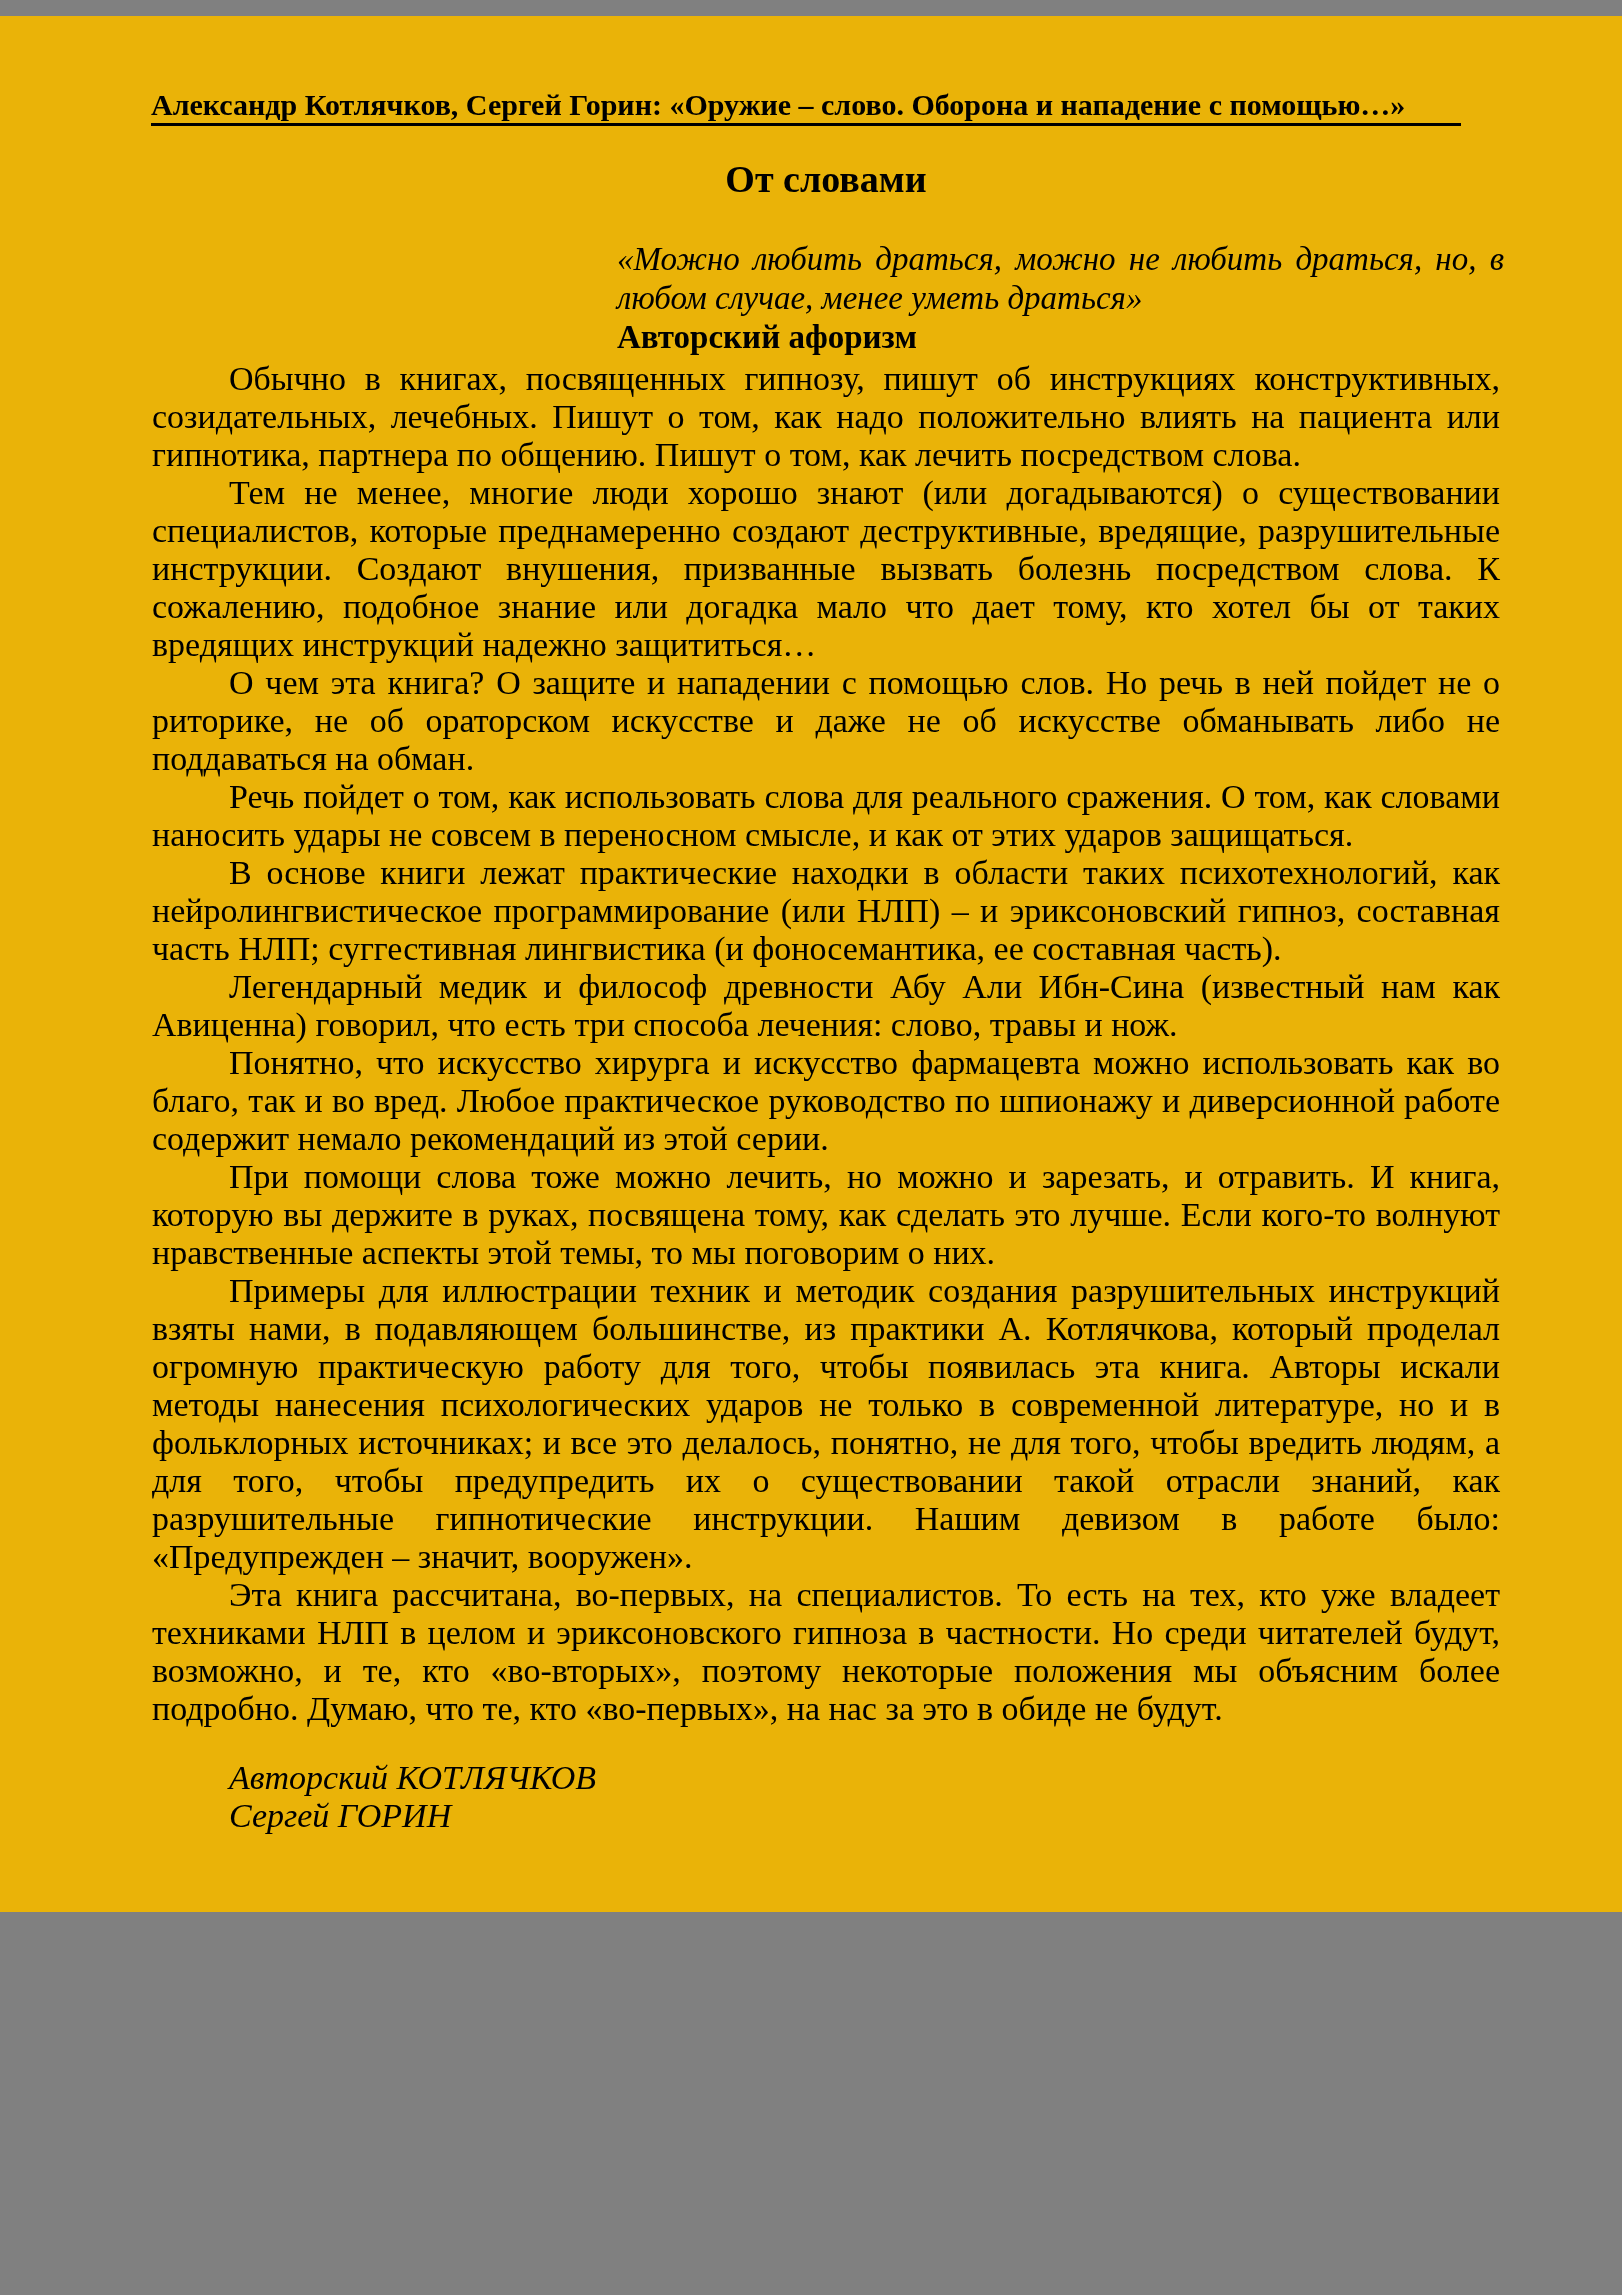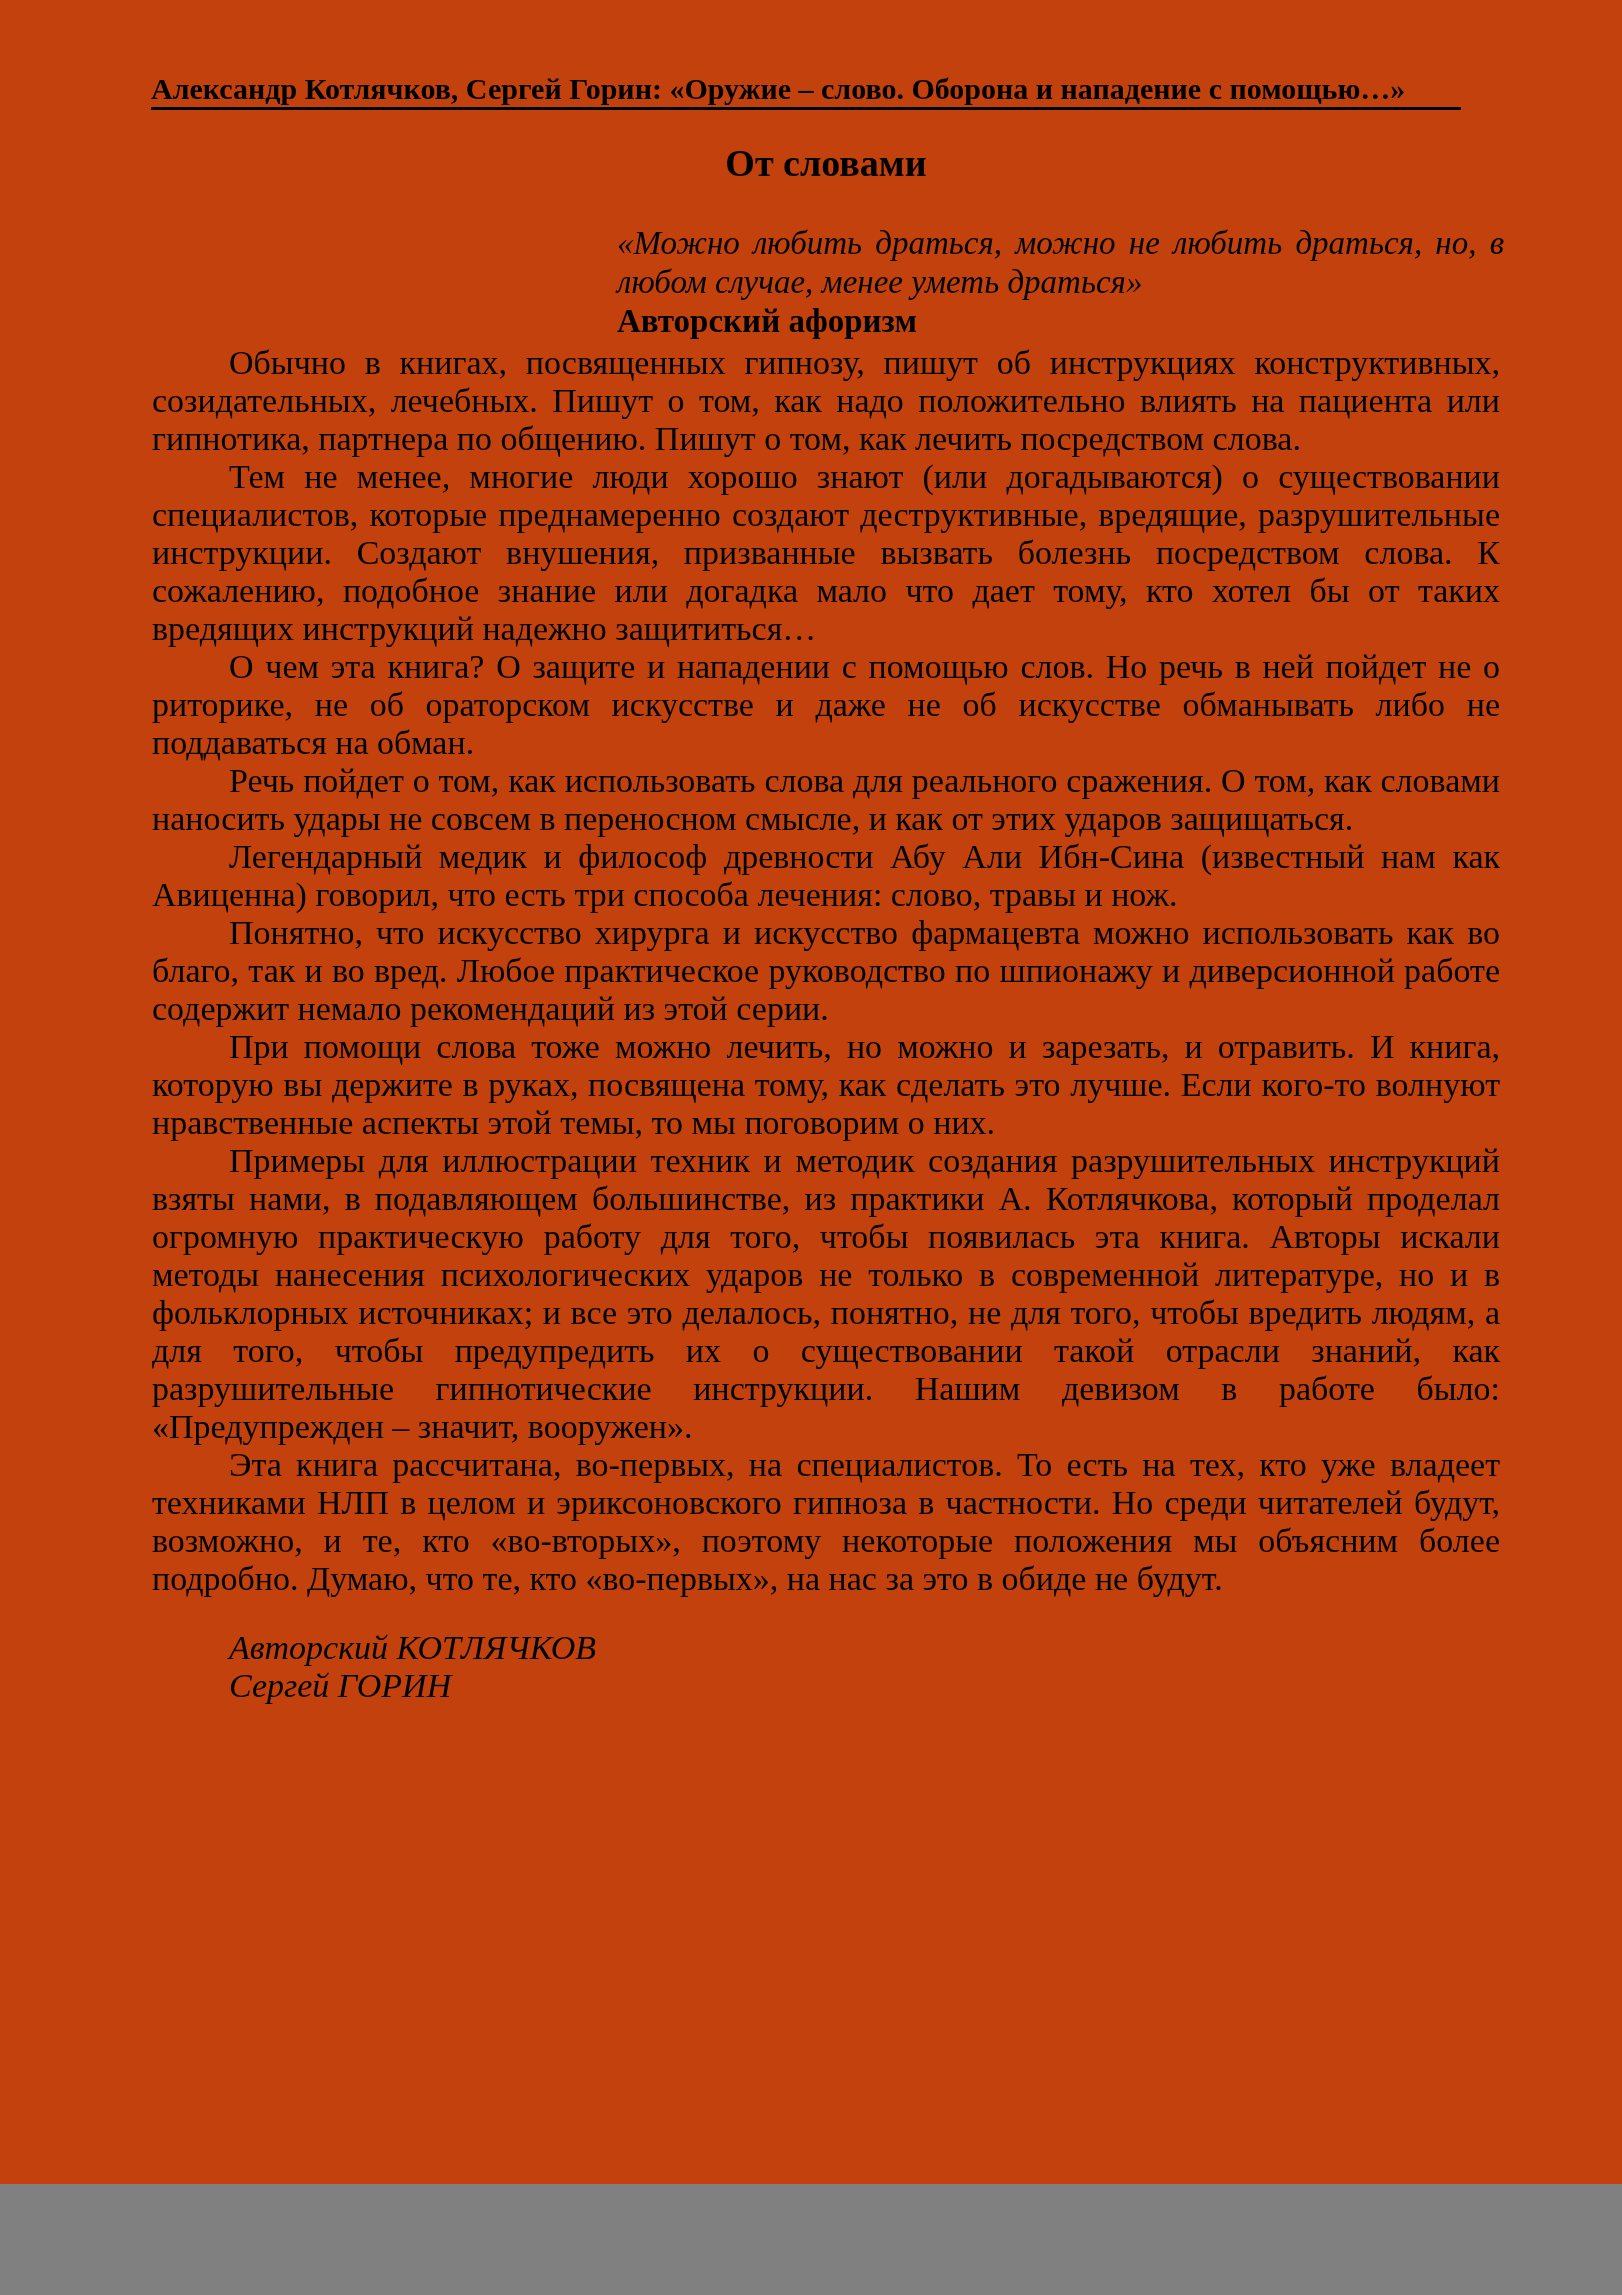--- a/index.html
+++ b/index.html
@@ -1,22 +1,22 @@
 <!DOCTYPE html>
 <html style="font-size:10.5px"><head>
 <meta charset="utf-8">
 <style>
   * { margin: 0; padding: 0; box-sizing: border-box; }
   html, body { background: #808080; }
   .page {
     position: relative;
     width: 1622px;
-    height: 2184px;
-    margin: 0 auto;
-    background: #c2410c;
+    height: 1896px;
+    margin: 16px auto;
+    background: #eab308;
     color: #000000;
     font-family: "Liberation Serif", "DejaVu Serif", serif;
     overflow: hidden;
   }
   .running-header {
     position: absolute;
     left: 151px;
     top: 72px;
     width: 1315px;
     font-size: 30px;
@@ -91,20 +91,21 @@
   <div class="epigraph">
     <div class="epigraph-quote">«Можно любить драться, можно не любить драться, но, в любом случае, менее уметь драться»</div>
     <div class="epigraph-attribution">Авторский афоризм</div>
   </div>
 
   <div class="body-text">
     <p>Обычно в книгах, посвященных гипнозу, пишут об инструкциях конструктивных, созидательных, лечебных. Пишут о том, как надо положительно влиять на пациента или гипнотика, партнера по общению. Пишут о том, как лечить посредством слова.</p>
     <p>Тем не менее, многие люди хорошо знают (или догадываются) о существовании специалистов, которые преднамеренно создают деструктивные, вредящие, разрушительные инструкции. Создают внушения, призванные вызвать болезнь посредством слова. К сожалению, подобное знание или догадка мало что дает тому, кто хотел бы от таких вредящих инструкций надежно защититься…</p>
     <p>О чем эта книга? О защите и нападении с помощью слов. Но речь в ней пойдет не о риторике, не об ораторском искусстве и даже не об искусстве обманывать либо не поддаваться на обман.</p>
     <p>Речь пойдет о том, как использовать слова для реального сражения. О том, как словами наносить удары не совсем в переносном смысле, и как от этих ударов защищаться.</p>
+    <p>В основе книги лежат практические находки в области таких психотехнологий, как нейролингвистическое программирование (или НЛП) – и эриксоновский гипноз, составная часть НЛП; суггестивная лингвистика (и фоносемантика, ее составная часть).</p>
     <p>Легендарный медик и философ древности Абу Али Ибн-Сина (известный нам как Авиценна) говорил, что есть три способа лечения: слово, травы и нож.</p>
     <p>Понятно, что искусство хирурга и искусство фармацевта можно использовать как во благо, так и во вред. Любое практическое руководство по шпионажу и диверсионной работе содержит немало рекомендаций из этой серии.</p>
     <p>При помощи слова тоже можно лечить, но можно и зарезать, и отравить. И книга, которую вы держите в руках, посвящена тому, как сделать это лучше. Если кого-то волнуют нравственные аспекты этой темы, то мы поговорим о них.</p>
     <p>Примеры для иллюстрации техник и методик создания разрушительных инструкций взяты нами, в подавляющем большинстве, из практики А. Котлячкова, который проделал огромную практическую работу для того, чтобы появилась эта книга. Авторы искали методы нанесения психологических ударов не только в современной литературе, но и в фольклорных источниках; и все это делалось, понятно, не для того, чтобы вредить людям, а для того, чтобы предупредить их о существовании такой отрасли знаний, как разрушительные гипнотические инструкции. Нашим девизом в работе было: «Предупрежден – значит, вооружен».</p>
     <p>Эта книга рассчитана, во-первых, на специалистов. То есть на тех, кто уже владеет техниками НЛП в целом и эриксоновского гипноза в частности. Но среди читателей будут, возможно, и те, кто «во-вторых», поэтому некоторые положения мы объясним более подробно. Думаю, что те, кто «во-первых», на нас за это в обиде не будут.</p>
 
     <div class="signature">
       <div>Авторский КОТЛЯЧКОВ</div>
       <div>Сергей ГОРИН</div>
     </div>

